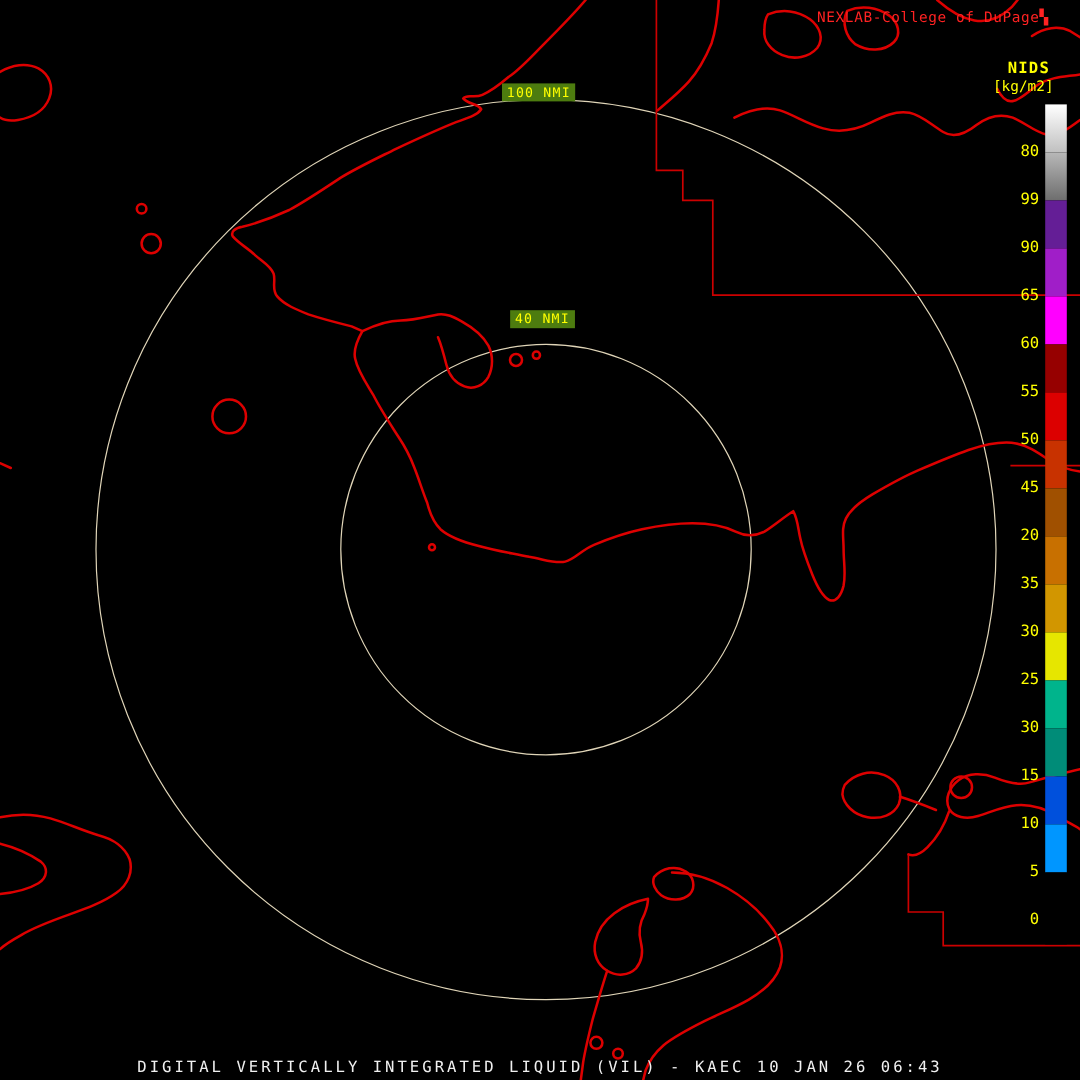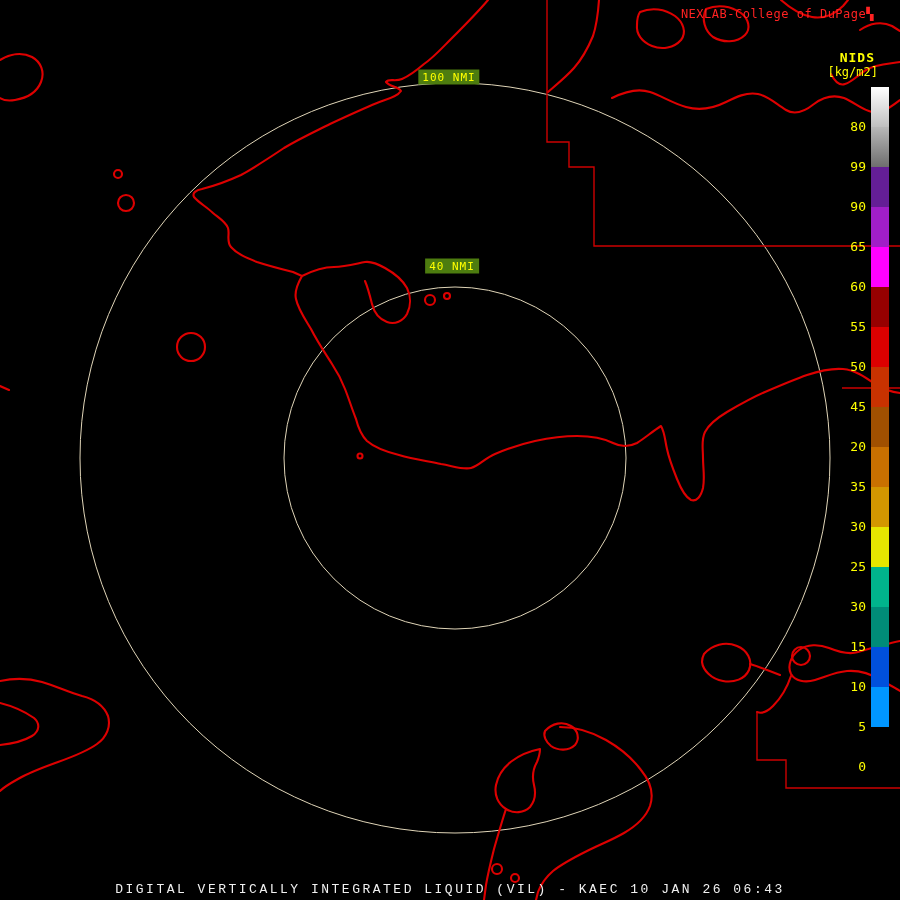--- a/index.html
+++ b/index.html
@@ -35,21 +35,21 @@
   #colorbar { position:absolute; left:871px; top:87px; width:18px; }
   .cb-seg { width:18px; height:40px; }
   .cb-seg:last-child { height:20px; }
   #colorbar-ticks { position:absolute; left:836px; top:0; width:30px; height:900px; }
   .cb-tick {
     position:absolute; width:30px; text-align:right;
     color:var(--scale-text,#ffff00); font-size:13px; line-height:16px;
   }
   #footer {
     position:absolute; bottom:3px; left:0; width:100%; text-align:center;
-    color:var(--footer-text,#f0f0f0); font-size:13px; letter-spacing:2.5px; white-space:nowrap;font-family:Liberation Mono, monospace;
+    color:var(--footer-text,#f0f0f0); font-size:13px; letter-spacing:2.5px; white-space:nowrap;
   }
 </style>
 </head>
 <body>
 
 <div id="screen">
 
   <svg id="map-svg" width="900" height="900" viewBox="0 0 900 900">
     <g class="rings">
       <circle cx="455" cy="458" r="375"></circle>

